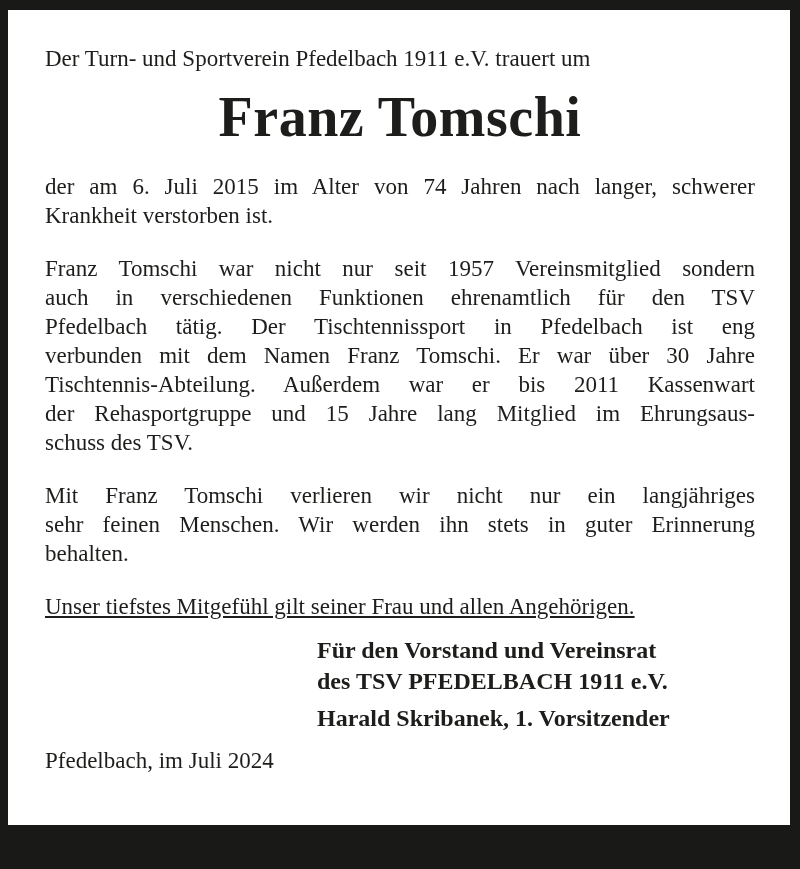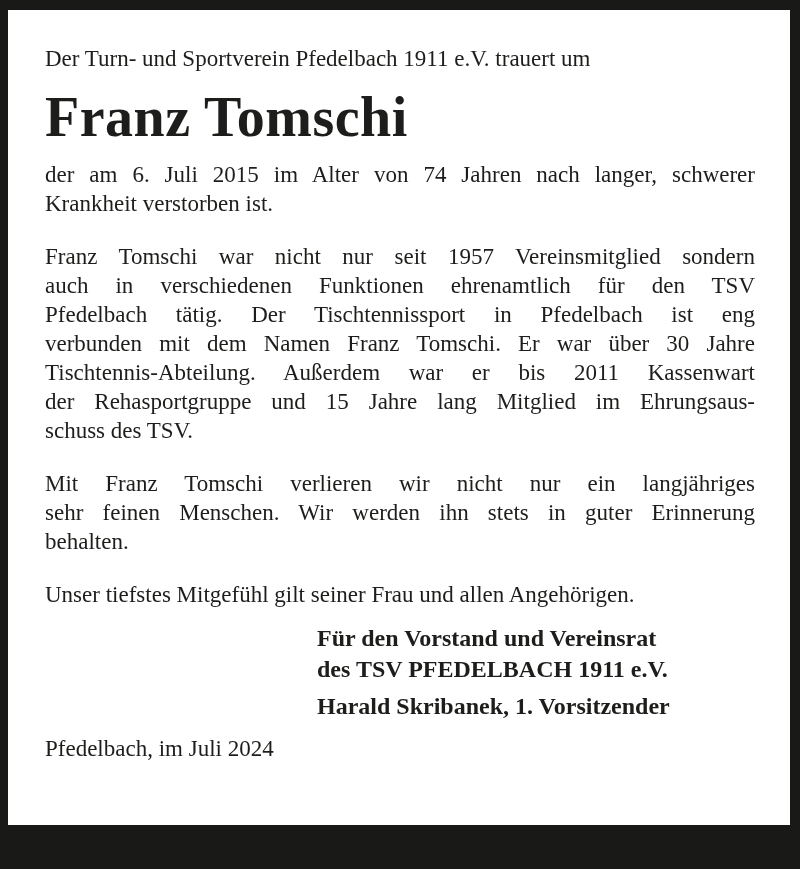--- a/index.html
+++ b/index.html
@@ -28,41 +28,43 @@
   }
   .opening {
     font-size: 23px;
     line-height: 29px;
     text-align: left;
   }
   .name {
     font-size: 56px;
     line-height: 62px;
     font-weight: bold;
+    text-align: center;
     margin: 13px 0 11px 0;
     letter-spacing: 0.5px;
   }
   .para {
     font-size: 23px;
     line-height: 29px;
-    margin-top: 12px;
+    margin-top: 24px;
   }
   .para + .para { margin-top: 24px; }
   .jline {
     text-align: justify;
     text-align-last: justify;
   }
   .lline {
     text-align: left;
     text-align-last: left;
   }
   .condolence {
     font-size: 23px;
     line-height: 29px;
     margin-top: 24px;
+    text-decoration: underline;
   }
   .signature {
     margin-top: 14px;
     margin-left: 272px;
     font-size: 24px;
     line-height: 31px;
     font-weight: bold;
   }
   .signature .signer {
     margin-top: 6px;

